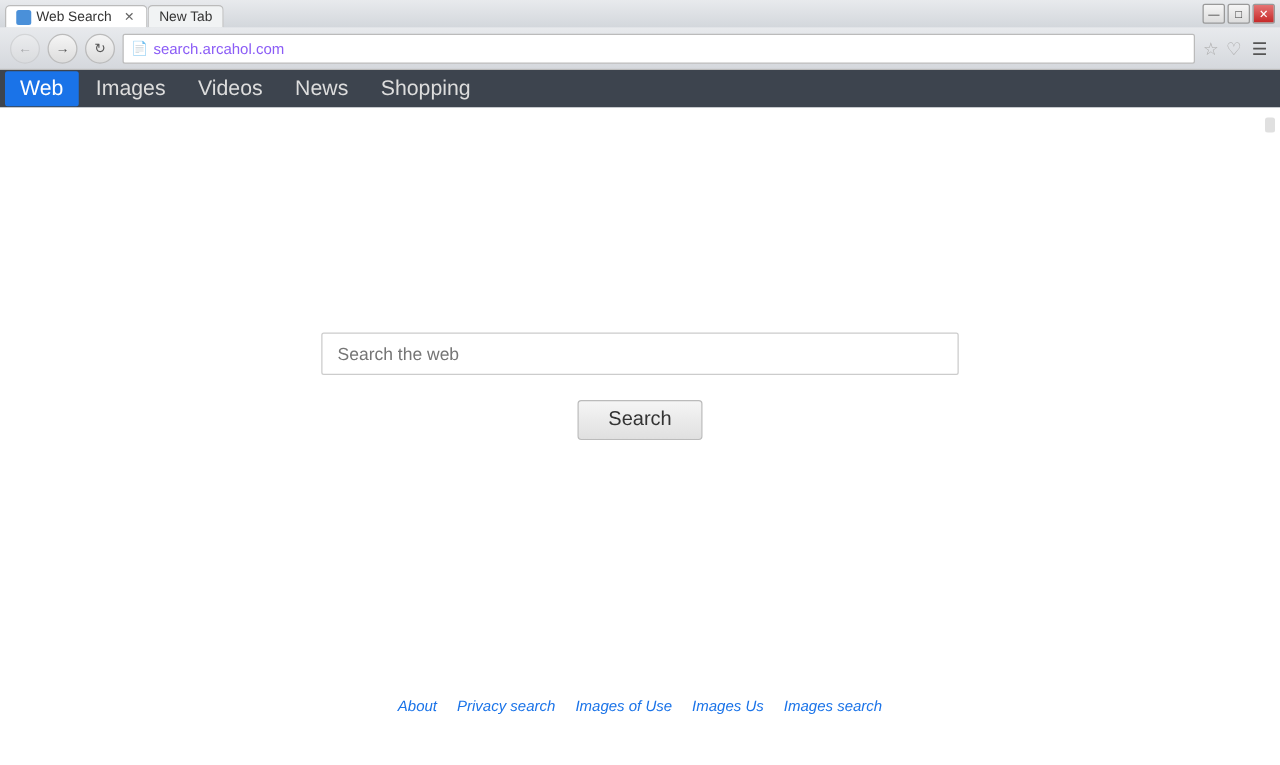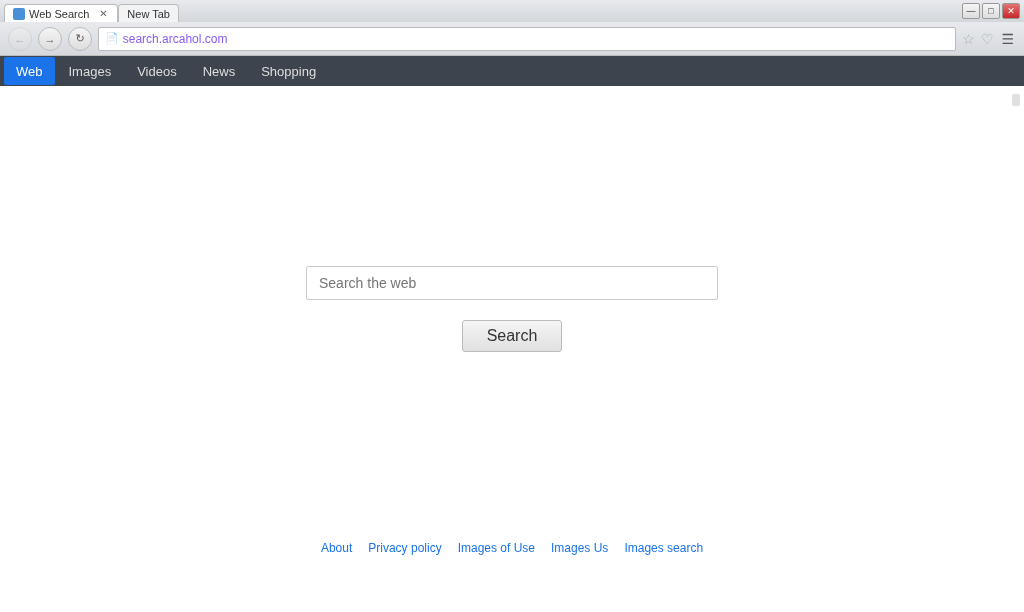--- a/index.html
+++ b/index.html
@@ -156,21 +156,21 @@
     .nav-tabs {
       height: 30px;
       background: #3d444e;
       display: flex;
       align-items: center;
       padding: 0 4px;
       gap: 2px;
     }
     .nav-tab {
       padding: 4px 12px;
-      font-size: 13px;
+      font-size: 17px;
       color: #ddd;
       cursor: pointer;
       border-radius: 2px;
       height: 28px;
       display: flex;
       align-items: center;
     }
     .nav-tab.active {
       background: #1a73e8;
       color: #fff;
@@ -189,21 +189,21 @@
     }
 
     .search-container {
       display: flex;
       flex-direction: column;
       align-items: center;
       gap: 20px;
     }
 
     .search-input {
-      width: 412px;
+      width: 510px;
       height: 34px;
       border: 1px solid #ccc;
       border-radius: 2px;
       padding: 0 12px;
       font-size: 14px;
       color: #4c1d95;
       outline: none;
       background: #fff;
     }
 
@@ -214,23 +214,24 @@
       border-radius: 3px;
       font-size: 16px;
       color: #333;
       cursor: pointer;
       min-width: 80px;
     }
 
     
     .footer-links {
       position: absolute;
-      bottom: 57px;
+      bottom: 40px;
       display: flex;
       gap: 16px;
+      font-style: italic;
     }
     .footer-link {
       font-size: 12px;
       color: #1a73e8;
       text-decoration: none;
       cursor: pointer;
     }
 
     
     .scroll-hint {
@@ -301,20 +302,20 @@
   <div class="main-content">
     <div class="scroll-hint"></div>
 
     <div class="search-container">
       <input class="search-input" type="text" placeholder="Search the web" style="">
       <button class="search-button">Search</button>
     </div>
 
     <div class="footer-links">
       <a class="footer-link">About</a>
-      <a class="footer-link">Privacy policy</a>
+      <a class="footer-link">Privacy search</a>
       <a class="footer-link">Images of Use</a>
       <a class="footer-link">Images Us</a>
       <a class="footer-link">Images search</a>
     </div>
   </div>
 
 </div>
 
 </body></html>

